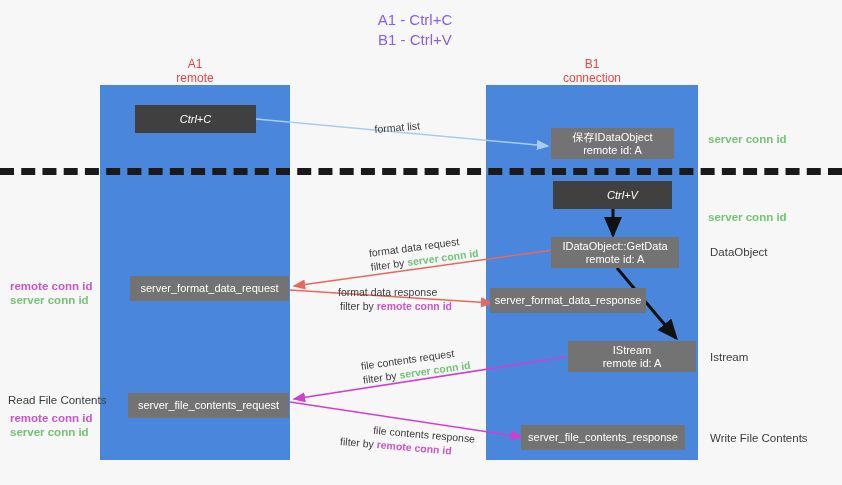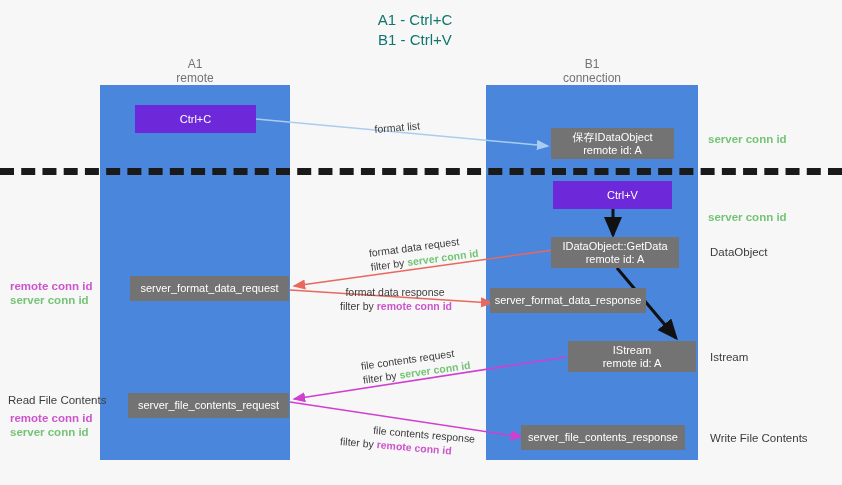--- a/index.html
+++ b/index.html
@@ -23,29 +23,29 @@
   }
   .abs { position: absolute; }
 
   
   #title {
     left: 0; top: 10px;
     width: 830px;
     text-align: center;
     font-size: 15px;
     line-height: 20px;
-    color: #0f766e;
+    color: #8b5cf6;
   }
 
   
   .lane-head {
     text-align: center;
     font-size: 12px;
     line-height: 14px;
-    color: #737373;
+    color: #ef4444;
   }
   #lane-head-a1 { left: 100px; top: 57px; width: 190px; }
   #lane-head-b1 { left: 486px; top: 57px; width: 212px; }
 
   
   .lane {
     background: #4a86dc;
     top: 85px;
     height: 375px;
   }
@@ -58,21 +58,21 @@
     display: flex;
     flex-direction: column;
     align-items: center;
     justify-content: center;
     color: #ffffff;
     font-size: 11px;
     line-height: 13px;
     text-align: center;
     padding: 2px 4px;
   }
-  .node.green { background: #6d28d9; }
+  .node.green { background: #404040; font-style: italic; }
   .node.orange { background: #737373; }
   .node .sub { font-size: 11px; line-height: 13px; }
 
   
   .side-label {
     font-size: 11.5px;
     line-height: 14px;
     color: #3c3c3c;
     white-space: nowrap;
   }
@@ -191,21 +191,21 @@
   <span>format list</span>
 </div>
 
 <div class="abs edge-label rot" style="left:368px; top:246px; transform: rotate(-7.5deg);">
   <div>format data request</div>
   <div>
     <span>filter by </span><span class="conn-server">server conn id</span>
   </div>
 </div>
 
-<div class="abs edge-label" style="left:338px; top:285px;text-align:center;">
+<div class="abs edge-label" style="left:338px; top:285px;">
   <div>format data response</div>
   <div style="padding-left:2px">
     <span>filter by </span><span class="conn-remote">remote conn id</span>
   </div>
 </div>
 
 <div class="abs edge-label rot" style="left:360px; top:359px; transform: rotate(-8deg);">
   <div>file contents request</div>
   <div>
     <span>filter by </span><span class="conn-server">server conn id</span>

